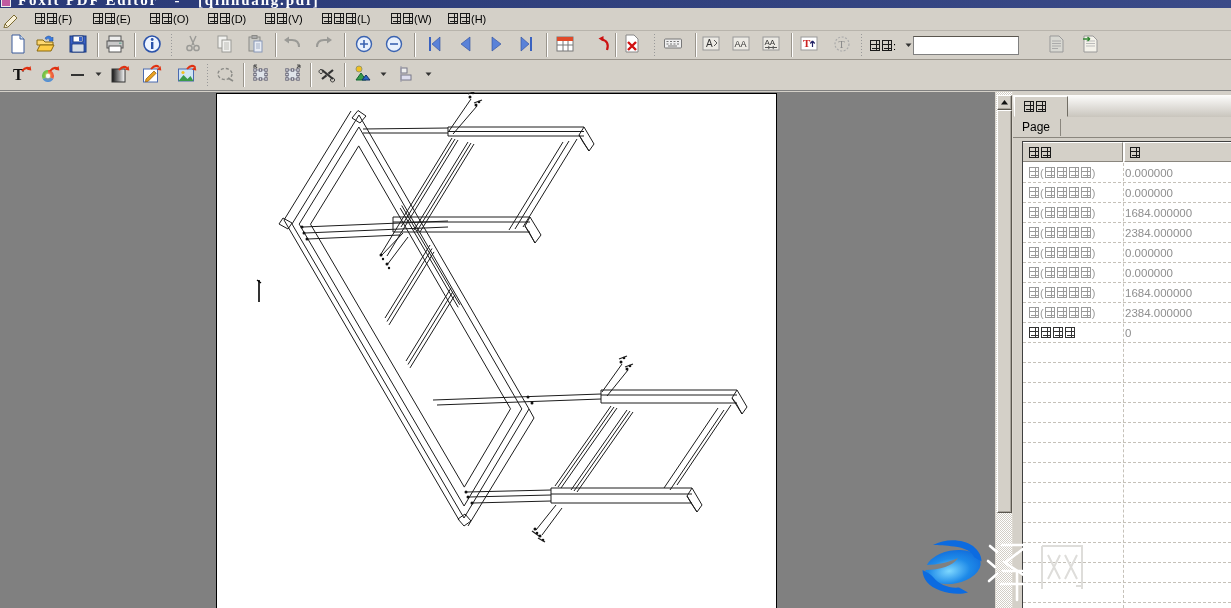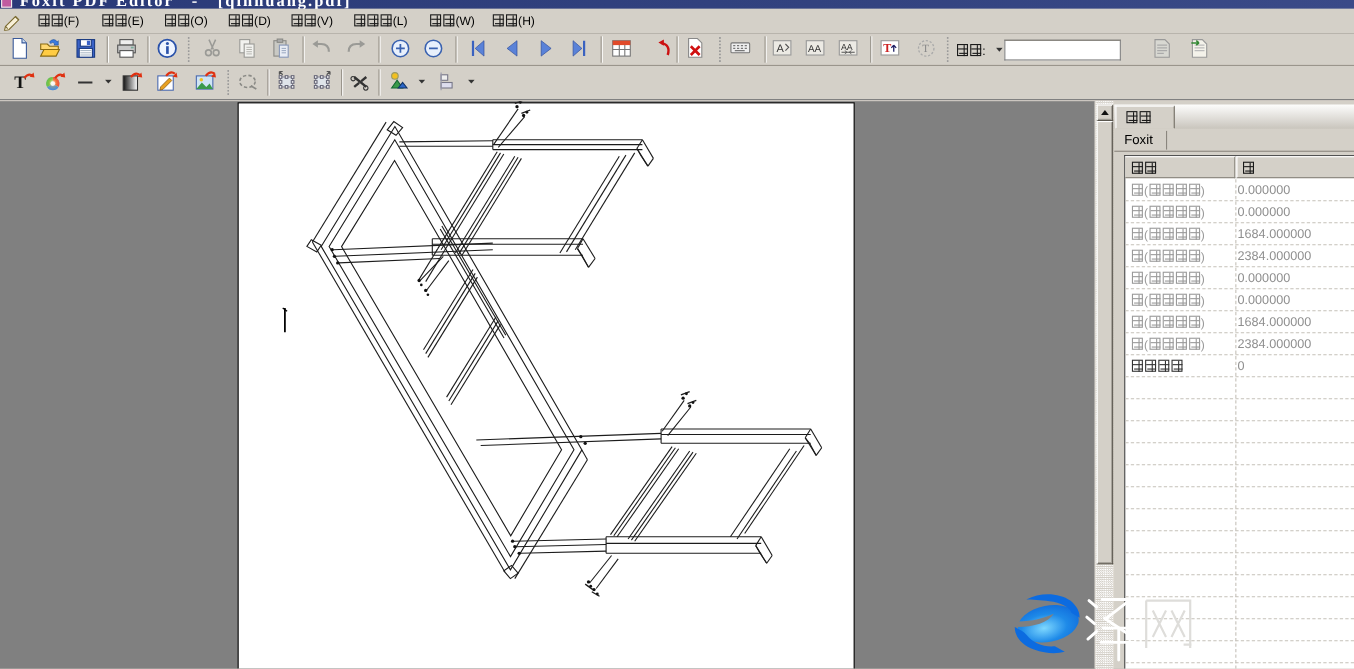--- a/index.html
+++ b/index.html
@@ -365,21 +365,21 @@
 <div style="position:absolute;left:996px;top:92px;width:16px;height:516px;background-color:#e9e5dd;background-image:conic-gradient(#fff 25%,#d2cec6 25% 50%,#fff 50% 75%,#d2cec6 75%);background-size:2px 2px"></div>
 <div style="position:absolute;left:997px;top:95px;width:15px;height:15px;background:#d4d0c8;border:1px solid;border-color:#fff #5a564e #5a564e #fff;box-shadow:inset -1px -1px 0 #a8a49c">
 <svg width="13" height="13">
       <path d="M6.5,4 l3.5,4.5 -7,0 z" fill="#111"></path>
     </svg></div>
 <div style="position:absolute;left:997px;top:110px;width:15px;height:403px;background:#d4d0c8;border:1px solid;border-color:#fff #5a564e #5a564e #fff;box-shadow:inset -1px -1px 0 #a8a49c"></div>
 
 <div style="position:absolute;left:1013px;top:92px;width:218px;height:516px;background:#d4d0c8"></div>
 <div style="position:absolute;left:1013px;top:95px;width:218px;height:22px;background:linear-gradient(#fdfdfc,#c9c5bd)"></div>
 <div style="position:absolute;left:1014px;top:96px;width:54px;height:21px;background:#d4d0c8;border:1px solid;border-color:#fff #716d64 transparent #fff;padding:3px 0 0 8px"><span class="cj"></span><span class="cj"></span></div>
-<div style="position:absolute;left:1014px;top:120px;padding-left:8px;font-size:12px">Foxit</div>
+<div style="position:absolute;left:1014px;top:120px;padding-left:8px;font-size:12px">Page</div>
 <div style="position:absolute;left:1060px;top:119px;width:1px;height:17px;background:#8a867e"></div>
 <div style="position:absolute;left:1013px;top:137px;width:218px;height:1px;background:#8a867e"></div>
 
 <div style="position:absolute;left:1022px;top:141px;width:209px;height:467px;background:#fff;border-left:1px solid #404040;border-top:1px solid #404040"></div>
 <div style="position:absolute;left:1023px;top:142px;width:100px;height:20px;background:#d4d0c8;border-right:1px solid #8a867e;border-bottom:1px solid #8a867e;padding:3px 0 0 5px;border-top:1px solid #fff"><span class="cj"></span><span class="cj"></span></div>
 <div style="position:absolute;left:1124px;top:142px;width:107px;height:20px;background:#d4d0c8;border-bottom:1px solid #8a867e;padding:3px 0 0 4px;border-top:1px solid #fff;border-left:1px solid #fff"><span class="cj"></span></div>
 <div style="position:absolute;left:1023px;top:163px;width:208px;height:20px;border-bottom:1px dashed #c5c1b9">
     <span style="position:absolute;left:5px;top:3px;color:#9a9a9a"><span class="cjg"></span><span style="font-size:11px">(</span><span class="cjg"></span><span class="cjg"></span><span class="cjg"></span><span class="cjg"></span><span style="font-size:11px">)</span></span>
     <span style="position:absolute;left:102px;top:4px;font-size:11.5px;color:#8f8f8f">0.000000</span>
   </div><div style="position:absolute;left:1023px;top:183px;width:208px;height:20px;border-bottom:1px dashed #c5c1b9">

